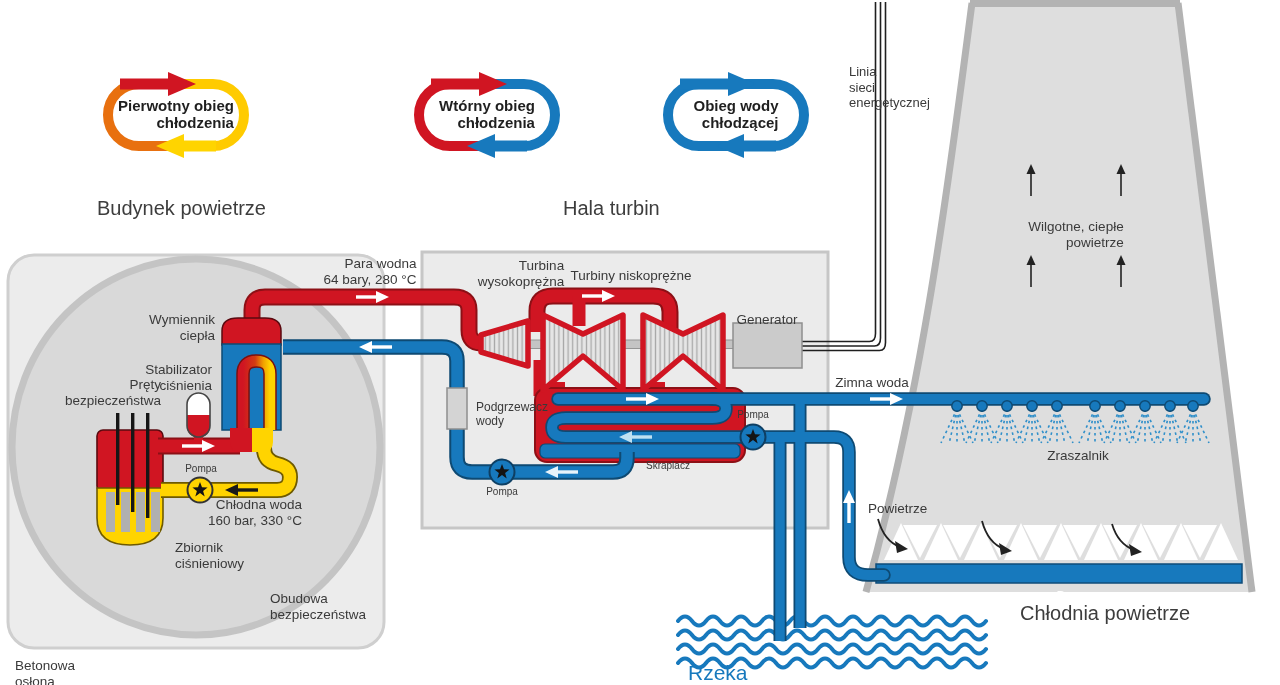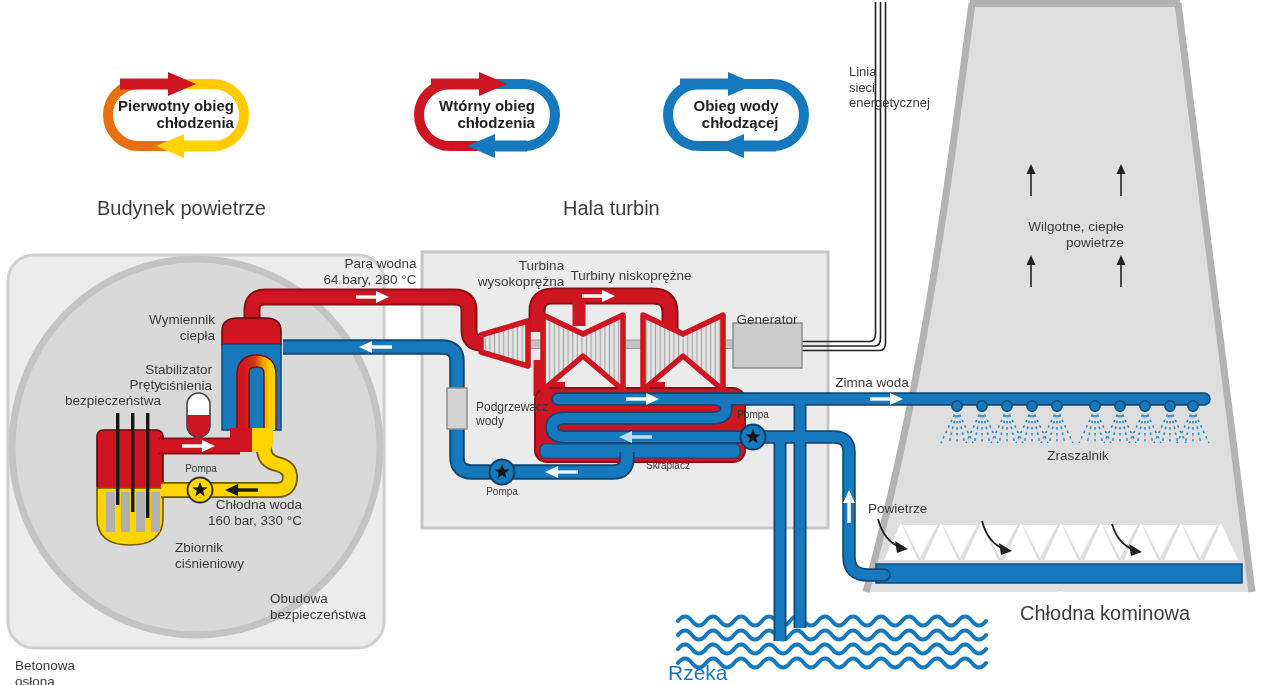--- a/index.html
+++ b/index.html
@@ -8,21 +8,21 @@
   #art{position:absolute;left:0;top:0;}
   .lbl{position:absolute;font-size:13.5px;line-height:1.2;white-space:pre-line;color:#3a3a3a;}
   .c{transform:translateX(-50%);text-align:right;}
   .r{text-align:right;}
   .big{font-size:20px;color:#3d3d3d;}
   .leg{font-size:15px;font-weight:bold;color:#1f1f1f;line-height:1.15;}
   .s15{font-size:10px;}
   .s11{font-size:12px;}
   .s13{font-size:13px;}
   .wht{color:#fff;}
-  .blu{color:#1779bd;font-size:21px;}
+  .blu{color:#1779bd;font-size:21px;margin-left:20px;}
 </style>
 </head>
 <body>
 
 <div id="stage">
 
 <svg id="art" width="1280" height="685" viewBox="0 0 1280 685">
 <defs>
   <linearGradient id="gradPrim" gradientUnits="userSpaceOnUse" x1="243" y1="0" x2="270" y2="0">
     <stop offset="0" stop-color="#d01522"></stop>
@@ -278,21 +278,21 @@
 
 <div class="lbl leg c" style="left:176px;top:97px;">Pierwotny obieg
 chłodzenia</div>
 <div class="lbl leg c" style="left:487px;top:97px;">Wtórny obieg
 chłodzenia</div>
 <div class="lbl leg c" style="left:736px;top:97px;">Obieg wody
 chłodzącej</div>
 
 <div class="lbl big" style="left:97px;top:196px;">Budynek powietrze</div>
 <div class="lbl big" style="left:563px;top:196px;">Hala turbin</div>
-<div class="lbl big" style="left:1020px;top:601px;">Chłodna kominowa</div>
+<div class="lbl big" style="left:1020px;top:601px;">Chłodnia powietrze</div>
 <div class="lbl blu" style="left:668px;top:660px;">Rzeka</div>
 
 <div class="lbl c" style="left:370px;top:256px;">Para wodna
 64 bary, 280 °C</div>
 <div class="lbl r" style="left:65px;top:312px;width:150px;">Wymiennik
 ciepła</div>
 <div class="lbl r" style="left:62px;top:362px;width:150px;">Stabilizator
 ciśnienia</div>
 <div class="lbl r" style="left:0px;top:377px;width:137px;padding-left:24px;">Pręty
 bezpieczeństwa</div>

